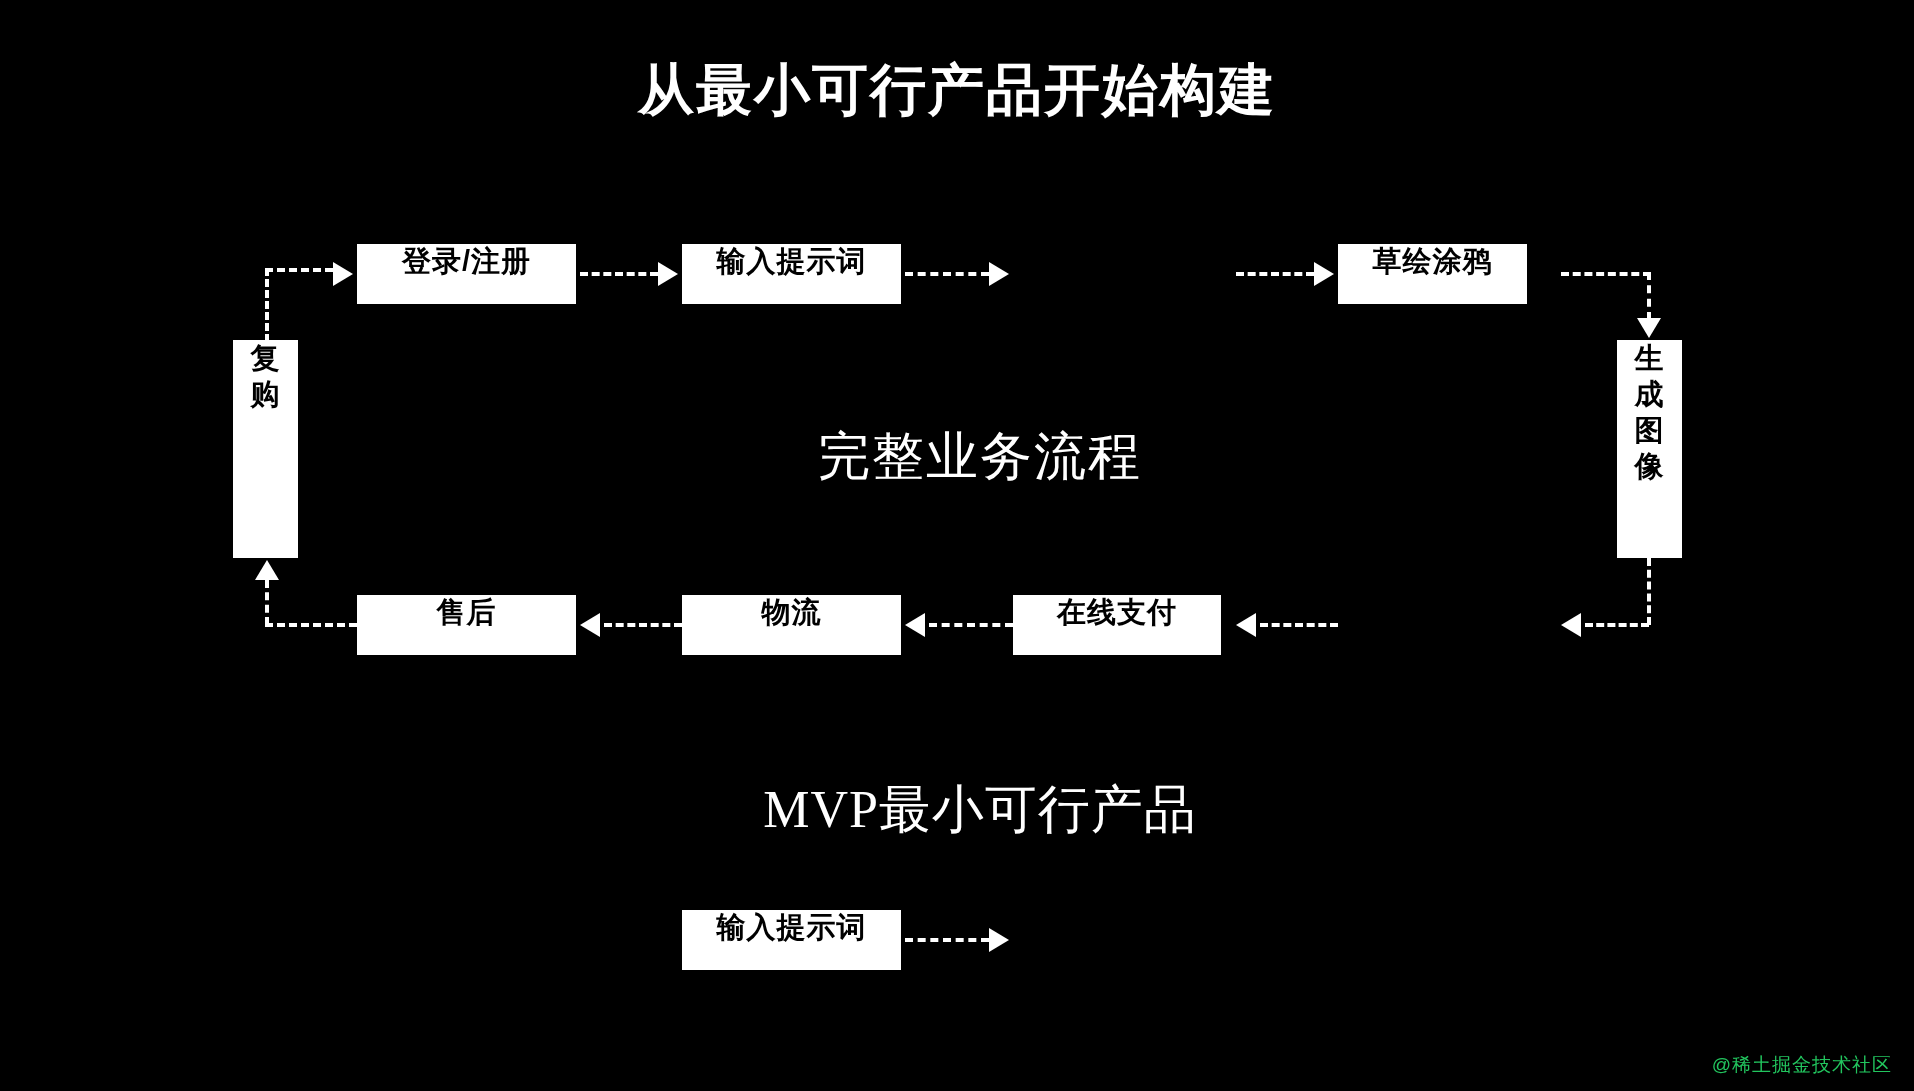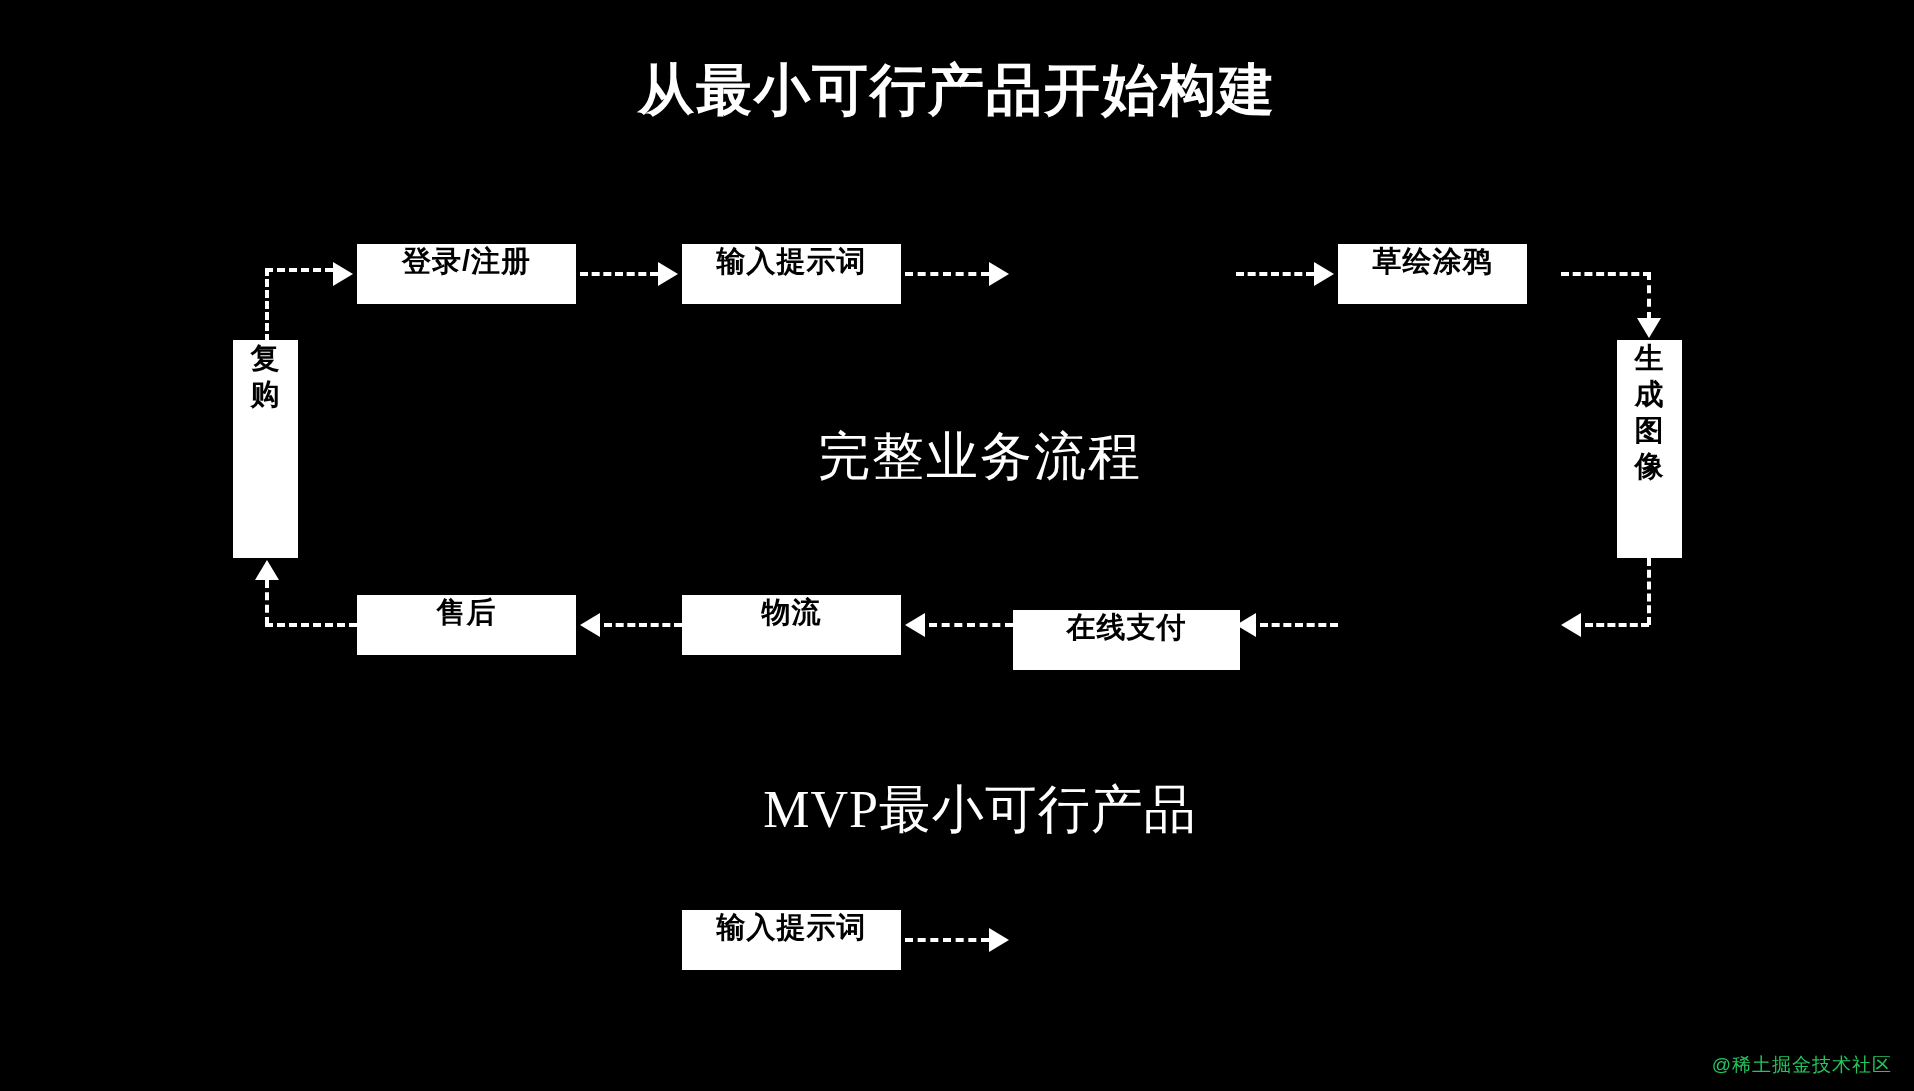--- a/index.html
+++ b/index.html
@@ -120,21 +120,21 @@
 
   
   .n-login    { left: 357px;  top: 244px; width: 219px; }
   .n-prompt1  { left: 682px;  top: 244px; width: 219px; }
   .n-style    { left: 1013px; top: 244px; width: 219px; }
   .n-sketch   { left: 1338px; top: 244px; width: 189px; }
 
   
   .n-after    { left: 357px;  top: 595px; width: 219px; }
   .n-logi     { left: 682px;  top: 595px; width: 219px; }
-  .n-pay      { left: 1013px; top: 595px; width: 227px; margin-top: 15px; }
+  .n-pay      { left: 1013px; top: 595px; width: 208px; }
   .n-down     { left: 1338px; top: 595px; width: 219px; }
 
   
   .n-repeat   { left: 233px;  top: 340px; width: 65px;  height: 218px; }
   .n-gen      { left: 1617px; top: 340px; width: 65px;  height: 218px; }
 
   
   .n-mprompt  { left: 682px;  top: 910px; width: 219px; }
   .n-mgen     { left: 1013px; top: 910px; width: 219px; }
 

